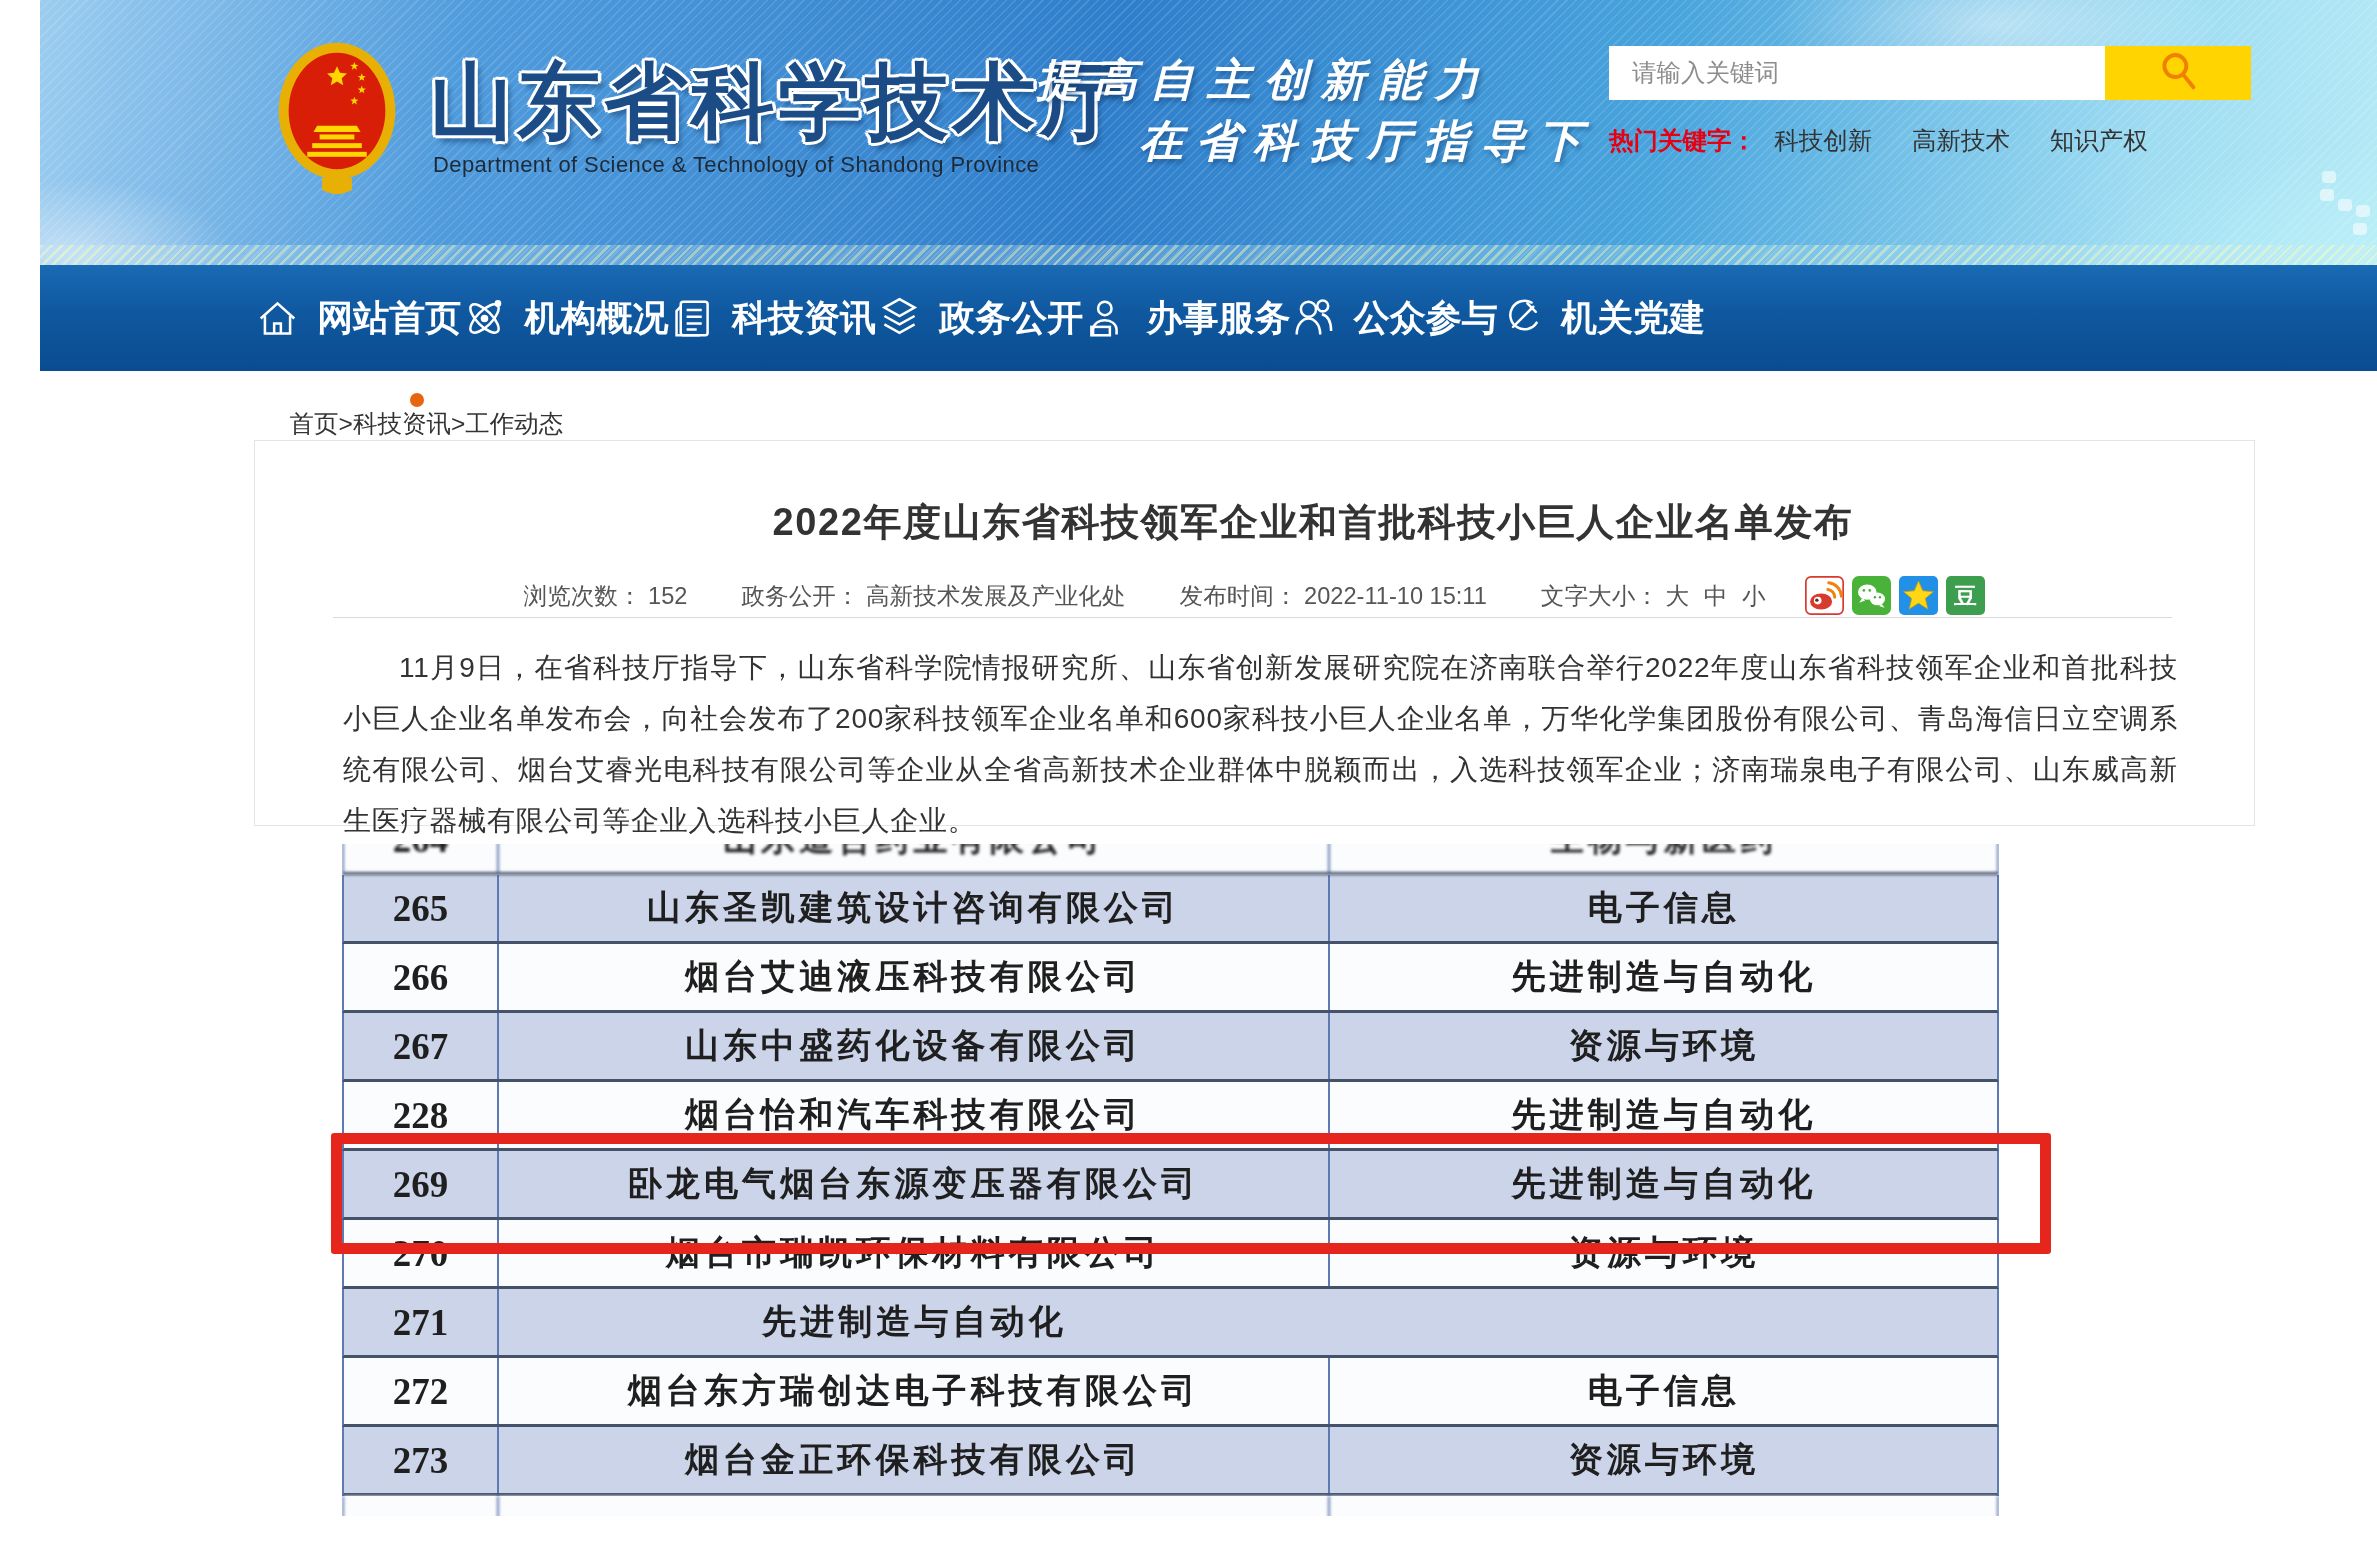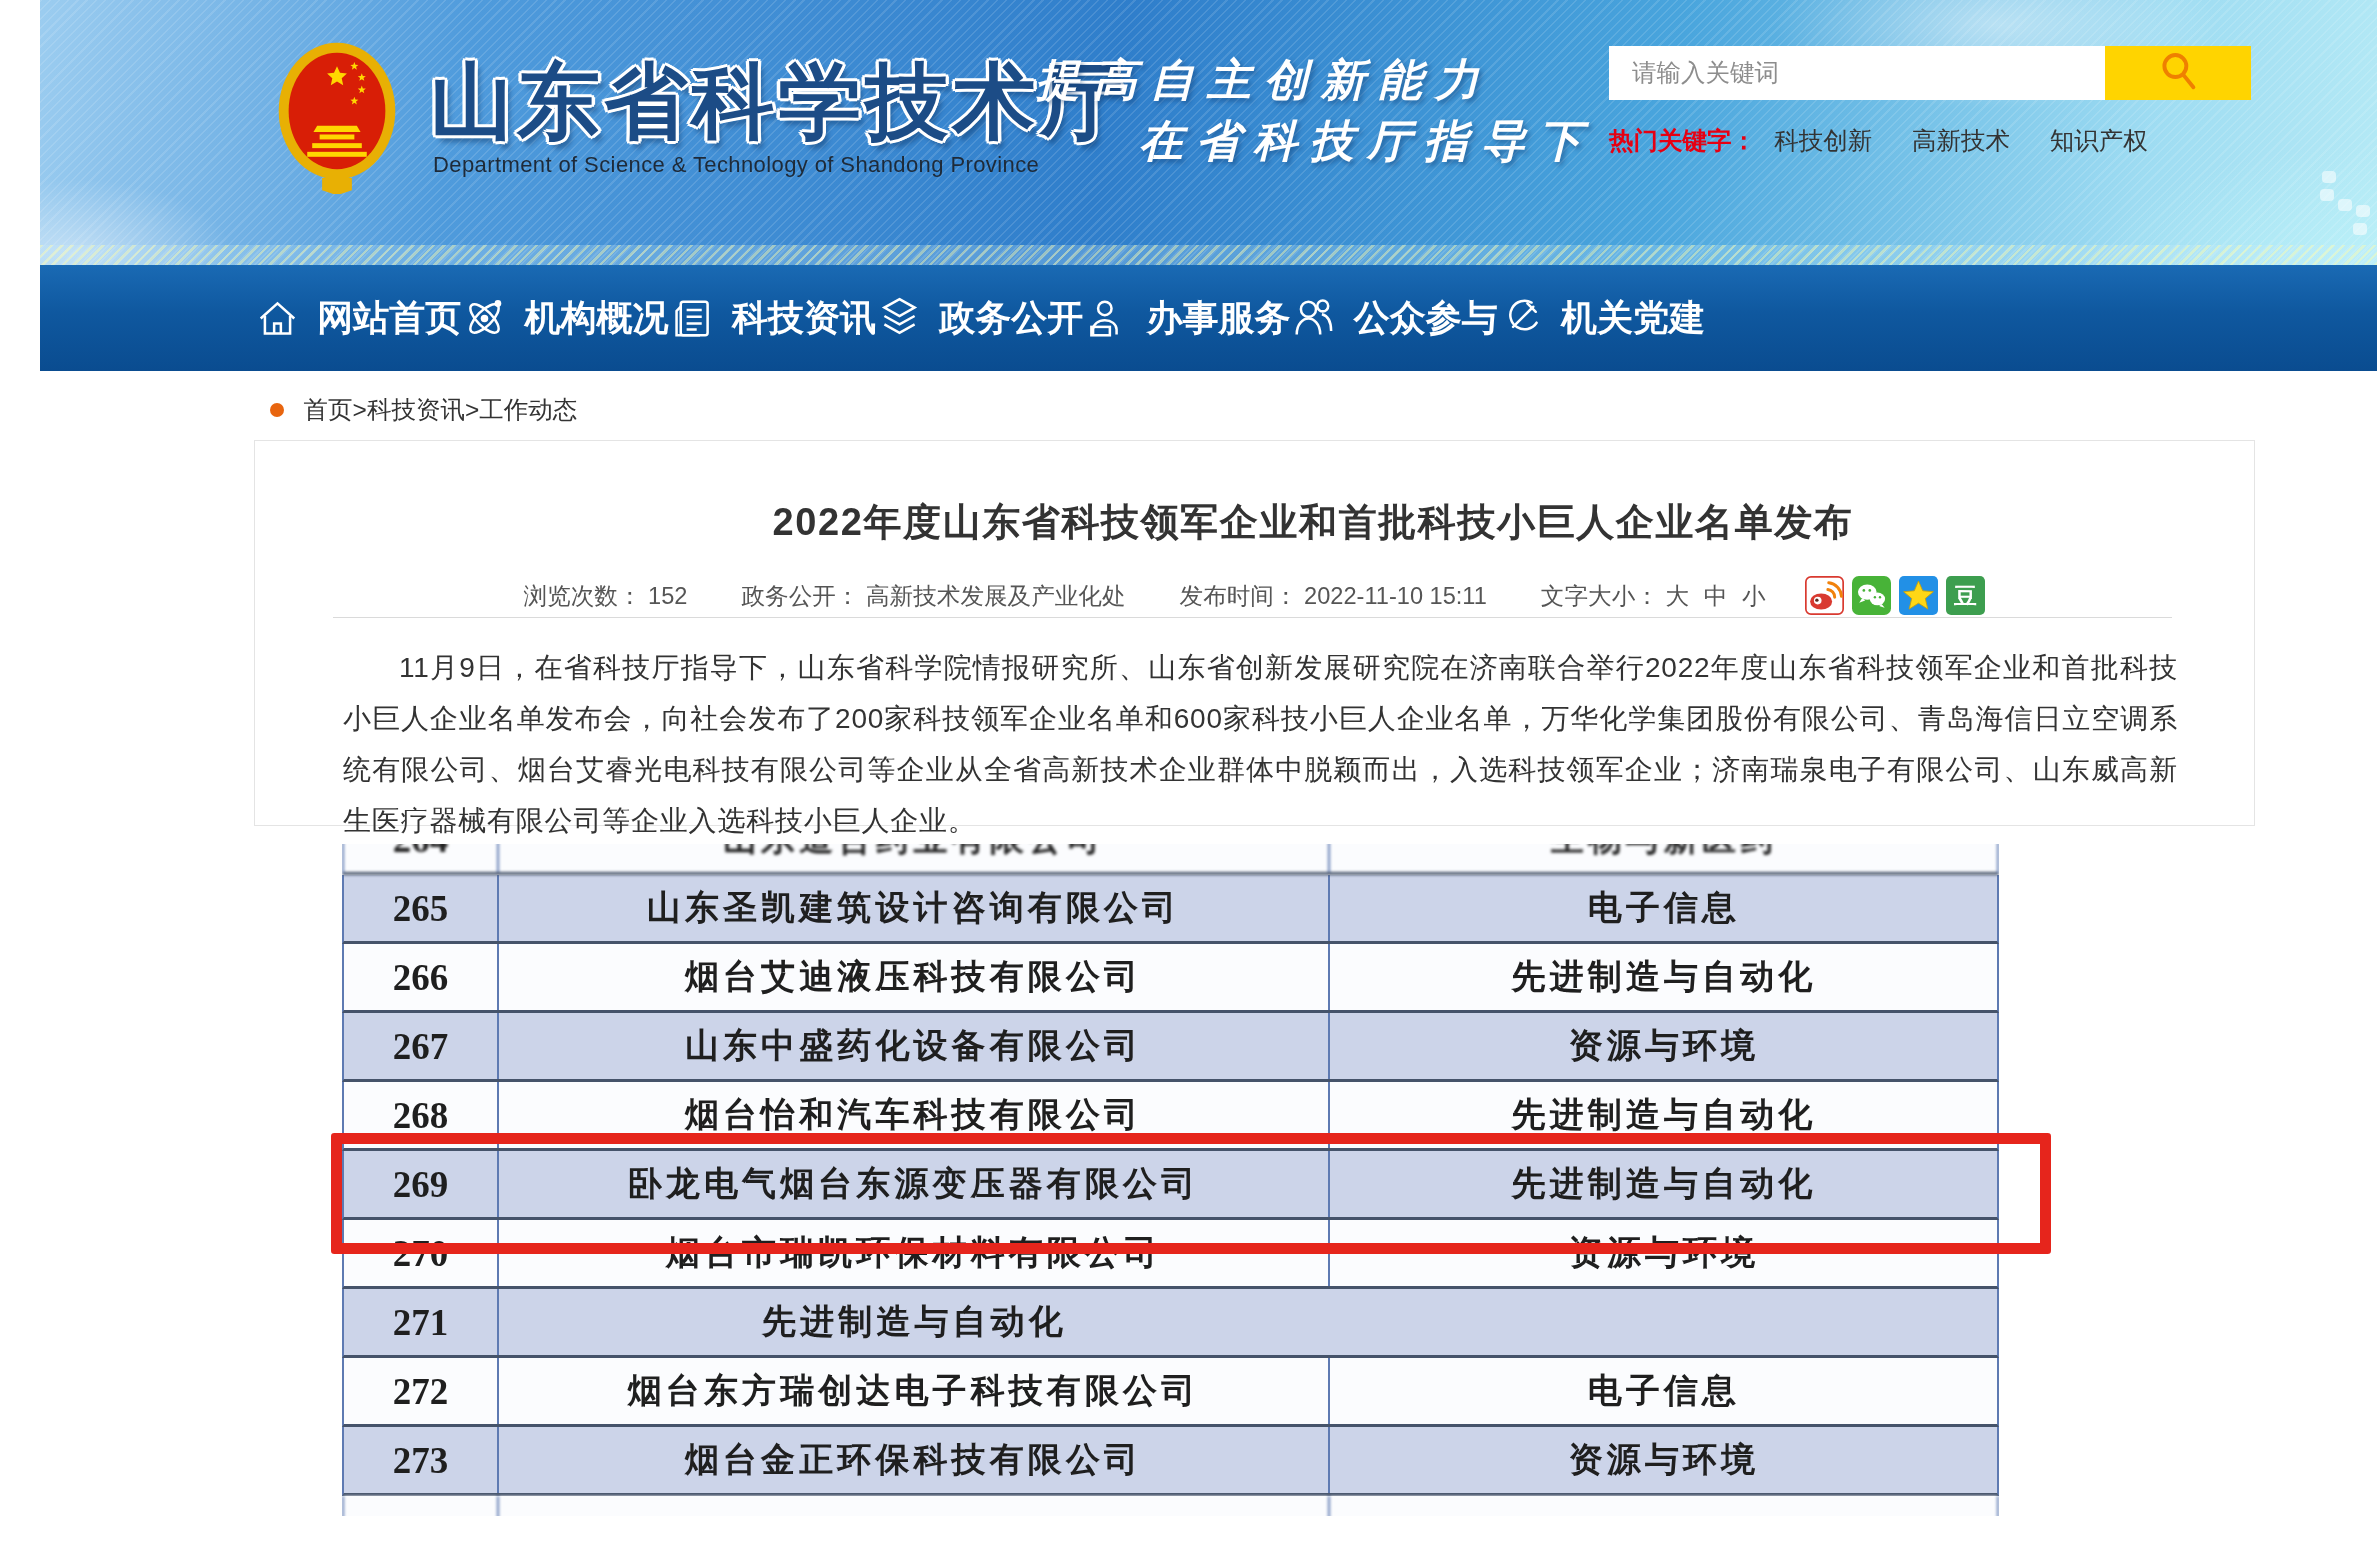--- a/index.html
+++ b/index.html
@@ -41,21 +41,21 @@
   
   .navbar{position:absolute;left:0;top:265px;width:2377px;height:106px;
       background:linear-gradient(#1a6ab4 0%,#0f589f 45%,#0a4c90 100%);}
   .nav-inner{display:flex;justify-content:flex-start;align-items:center;height:100%;
       padding:0 218px 0 214px;}
   .nav-item{display:flex;align-items:center;gap:16.3px;color:#fff;font-size:36px;font-weight:600;
       cursor:pointer;white-space:nowrap;}
   .nav-item svg{display:block;}
 
   
-  .breadcrumb{position:absolute;left:230px;top:393px;display:flex;align-items:center;}
+  .breadcrumb{position:absolute;left:230px;top:393px;display:flex;align-items:center;flex-direction:column;}
   .crumb-dot{width:14px;height:14px;border-radius:50%;background:#e8650f;}
   .crumb-text{margin-left:19.6px;font-size:24.5px;color:#333;cursor:pointer;}
 
   
   .card{position:absolute;left:214px;top:440px;width:2001px;height:386px;background:#fff;
       border:1.6px solid #e4e4e4;box-sizing:border-box;}
   .article-title{position:absolute;left:214px;top:497px;width:2118px;text-align:center;
       font-size:38px;font-weight:700;color:#333;letter-spacing:1.6px;}
   .meta-row{position:absolute;left:214px;top:571px;width:2001px;height:49px;display:flex;
       justify-content:center;align-items:center;gap:54px;font-size:23.6px;color:#555;white-space:nowrap;}
@@ -304,21 +304,21 @@
         <div class="tcell c1">266</div>
         <div class="tcell c2">烟台艾迪液压科技有限公司</div>
         <div class="tcell c3">先进制造与自动化</div>
       </div>
       <div class="trow alt">
         <div class="tcell c1">267</div>
         <div class="tcell c2">山东中盛药化设备有限公司</div>
         <div class="tcell c3">资源与环境</div>
       </div>
       <div class="trow">
-        <div class="tcell c1">268</div>
+        <div class="tcell c1">228</div>
         <div class="tcell c2">烟台怡和汽车科技有限公司</div>
         <div class="tcell c3">先进制造与自动化</div>
       </div>
       <div class="trow alt">
         <div class="tcell c1">269</div>
         <div class="tcell c2">卧龙电气烟台东源变压器有限公司</div>
         <div class="tcell c3">先进制造与自动化</div>
       </div>
       <div class="trow">
         <div class="tcell c1">270</div>

